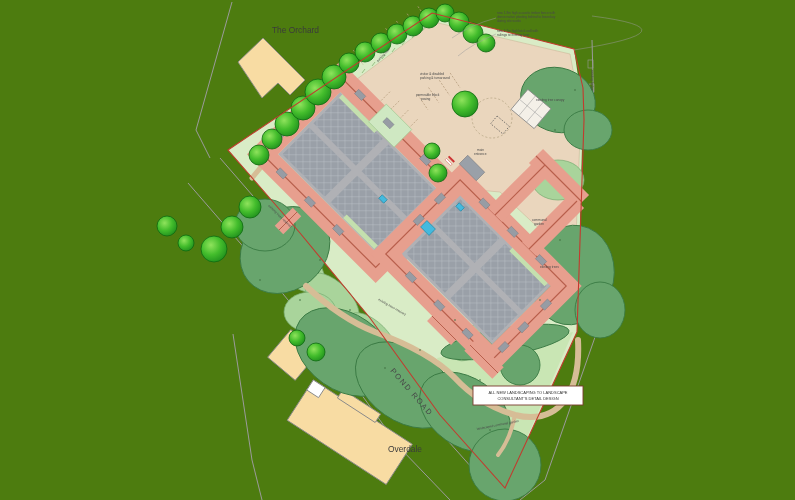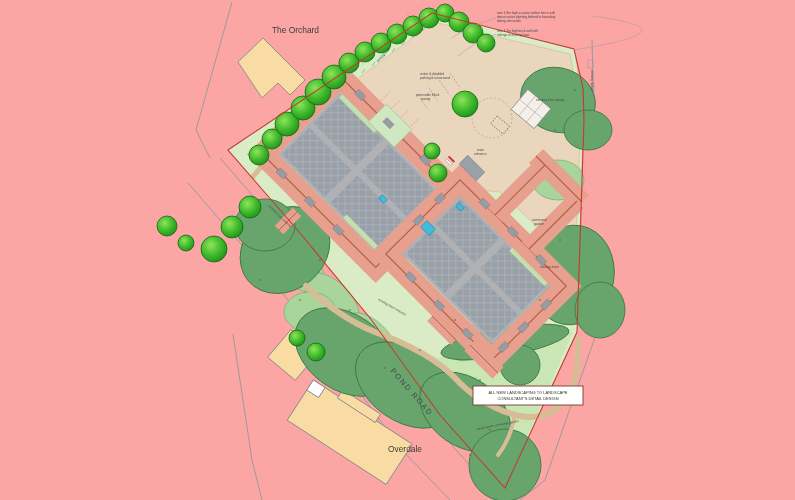--- a/index.html
+++ b/index.html
@@ -1,16 +1,16 @@
 <!DOCTYPE html>
 <html><head>
 <meta charset="utf-8">
 <style>
   html,body{margin:0;padding:0;background:#ffffff;}
-  .stage{position:relative;width:795px;height:500px;overflow:hidden;background:#fca5a5;
+  .stage{position:relative;width:795px;height:500px;overflow:hidden;background:#4d7c0f;
          font-family:"Liberation Sans",sans-serif;}
   svg{position:absolute;left:0;top:0;}
   text{font-family:"Liberation Sans",sans-serif;}
   .big-label{fill:#3b3b3b;font-size:8.4px;}
   .road-label{fill:#474747;font-size:7.6px;letter-spacing:1.6px;}
   .tiny{fill:#4a4a4a;font-size:3.2px;}
   .notebox-text{fill:#333;font-size:4px;text-anchor:middle;}
 </style>
 </head>
 <body>

